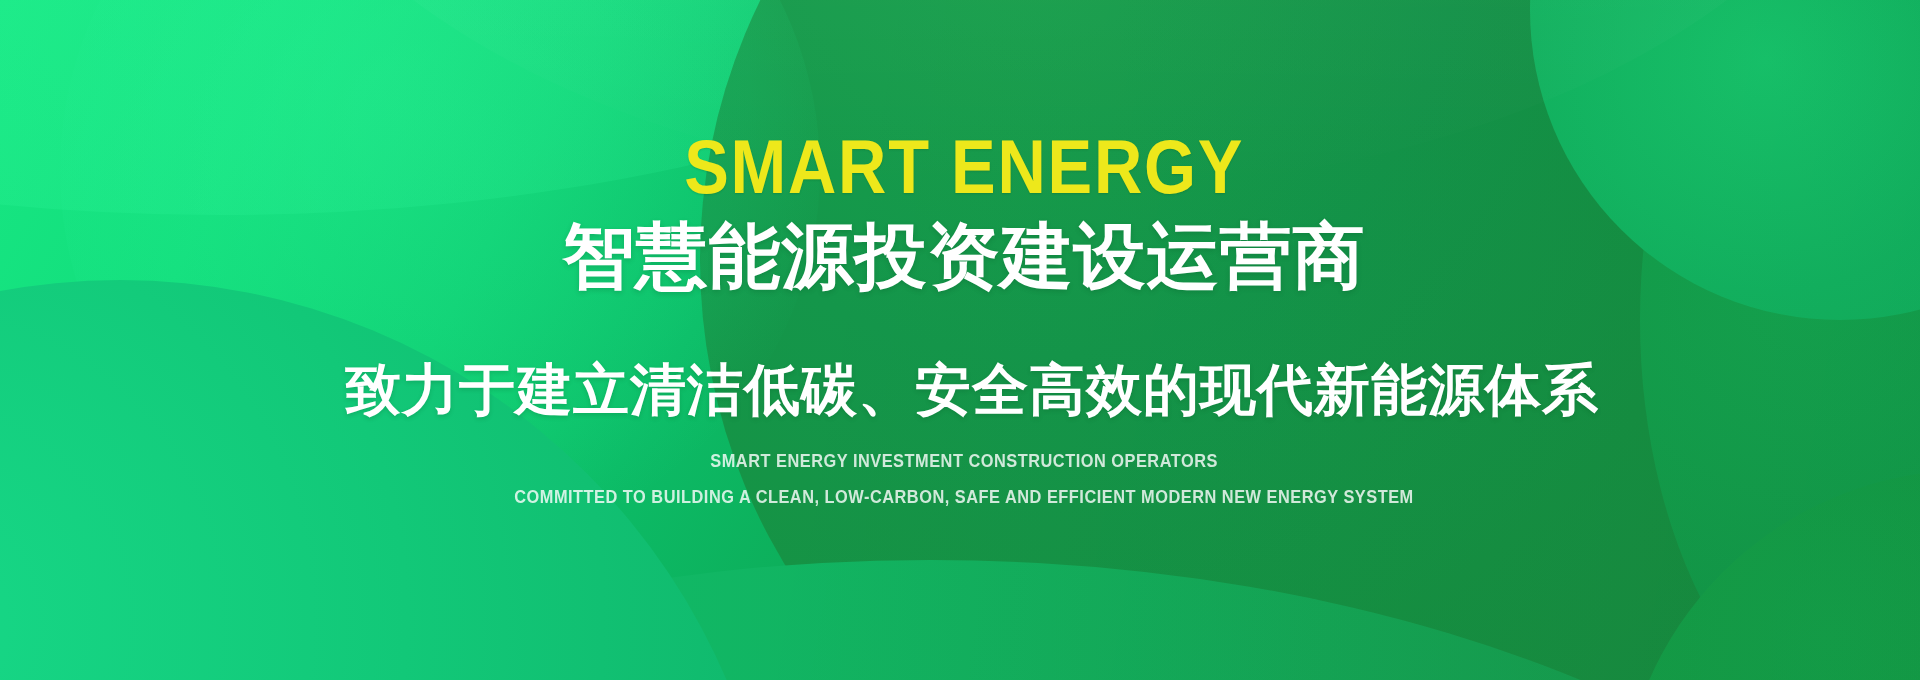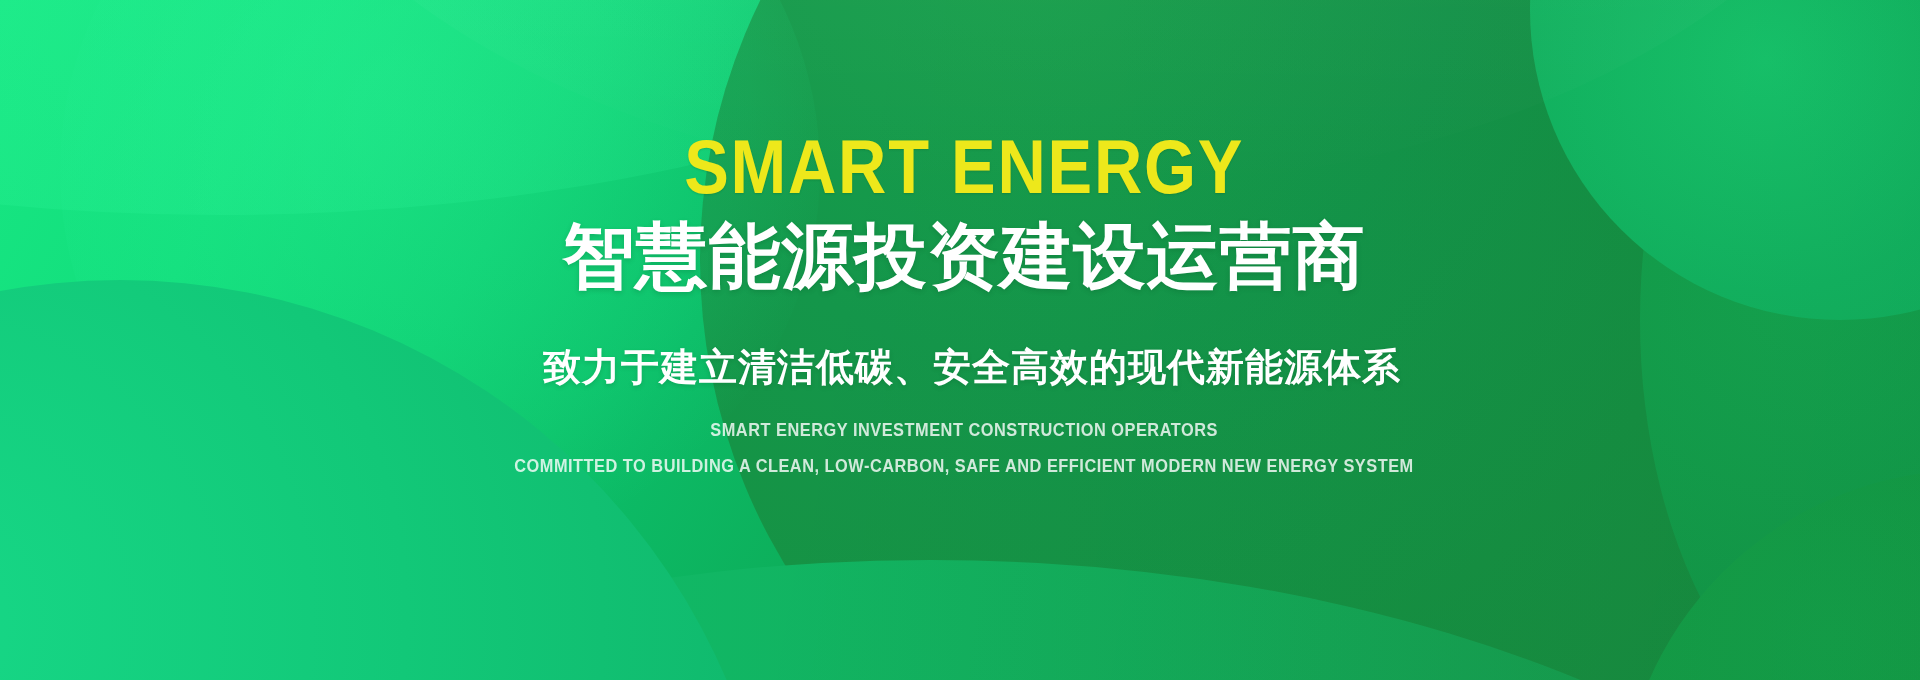--- a/index.html
+++ b/index.html
@@ -193,29 +193,29 @@
     white-space: nowrap;
   }
 
   .title-cn {
     font-family: "Liberation Sans", "DejaVu Sans", sans-serif;
     font-weight: 700;
     font-size: 72px;
     line-height: 1.06;
     letter-spacing: 1px;
     color: #FFFFFF;
-    margin: 14px 0 4px 0;
+    margin: 14px 0 16px 0;
     white-space: nowrap;
     text-shadow: 0 2px 5px rgba(0,70,30,0.20);
   }
 
   .subtitle-cn {
     font-family: "Liberation Sans", "DejaVu Sans", sans-serif;
     font-weight: 700;
-    font-size: 38px;
+    font-size: 56px;
     line-height: 1.1;
     letter-spacing: 1px;
     color: #FFFFFF;
     margin: 48px 0 0 16px;
     white-space: nowrap;
     text-shadow: 0 2px 4px rgba(0,70,30,0.18);
   }
 
   .tagline-group {
     margin-top: 30px;

